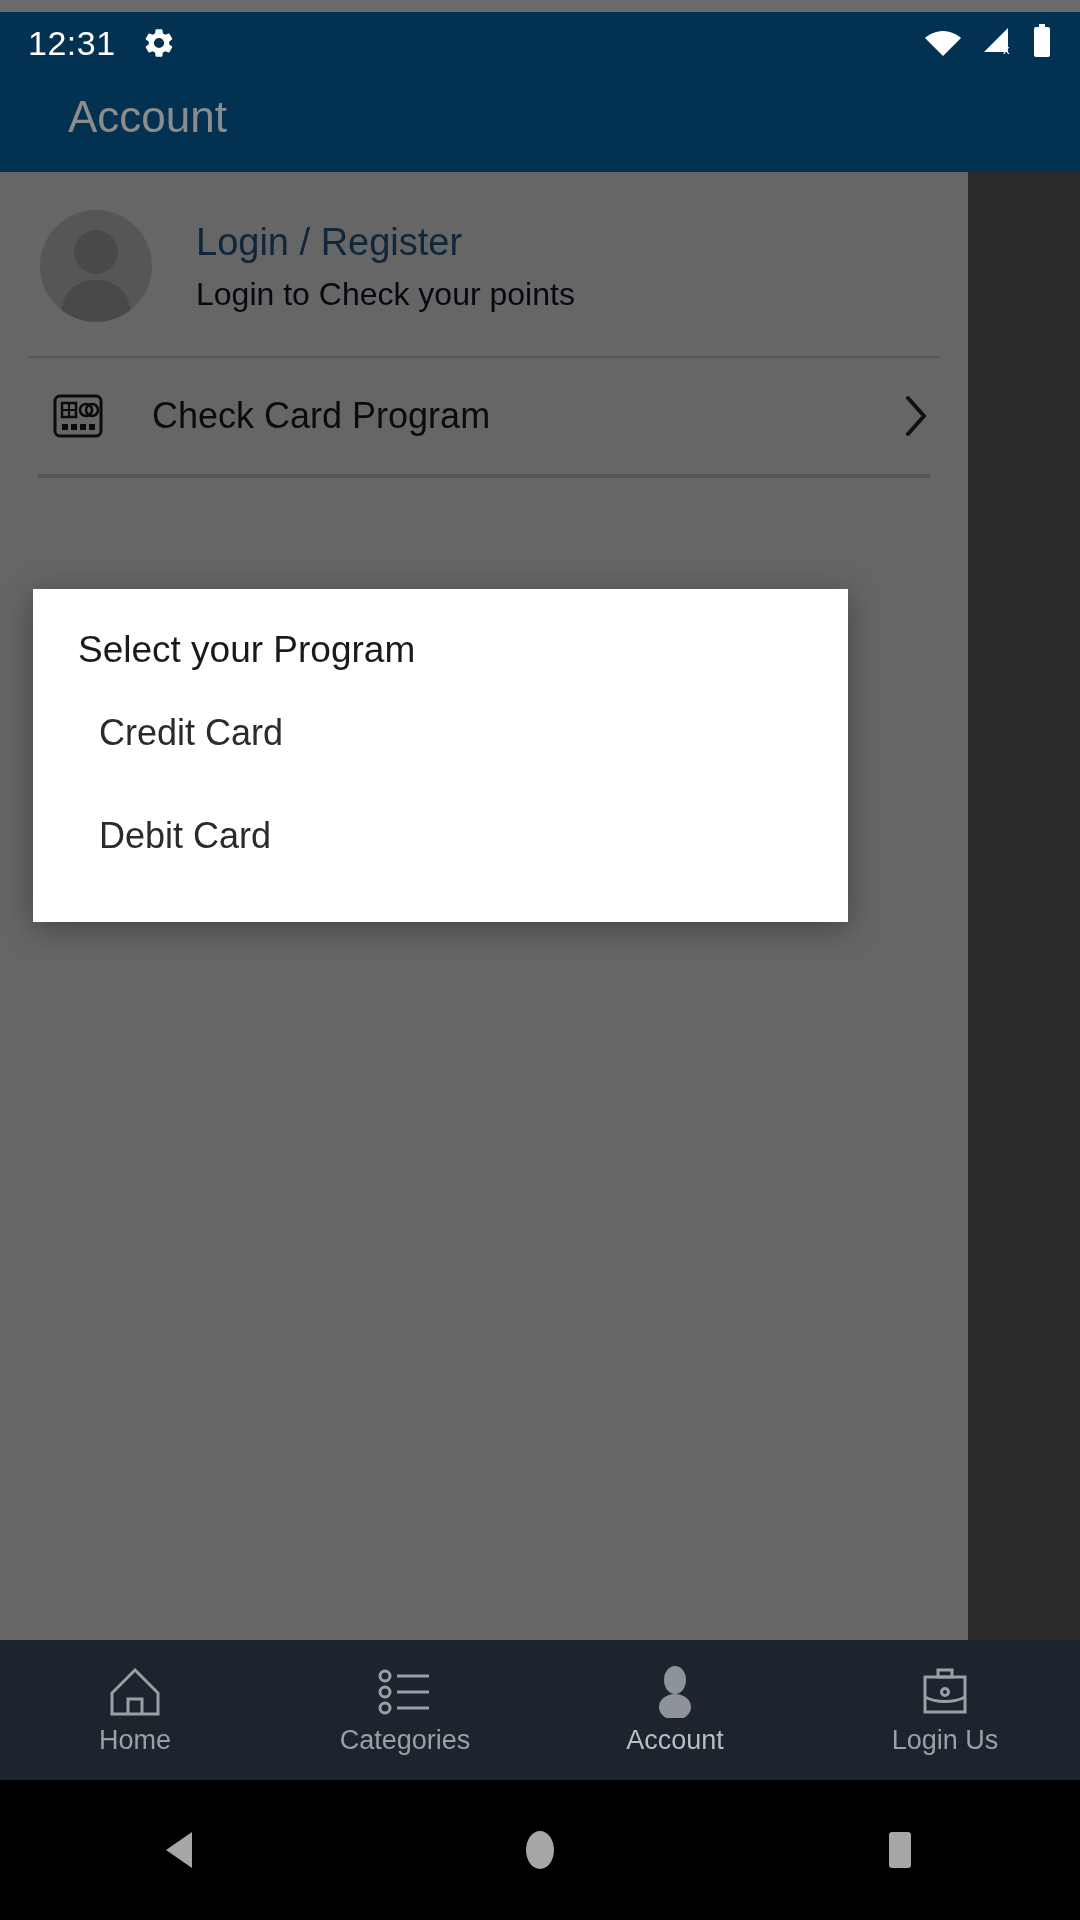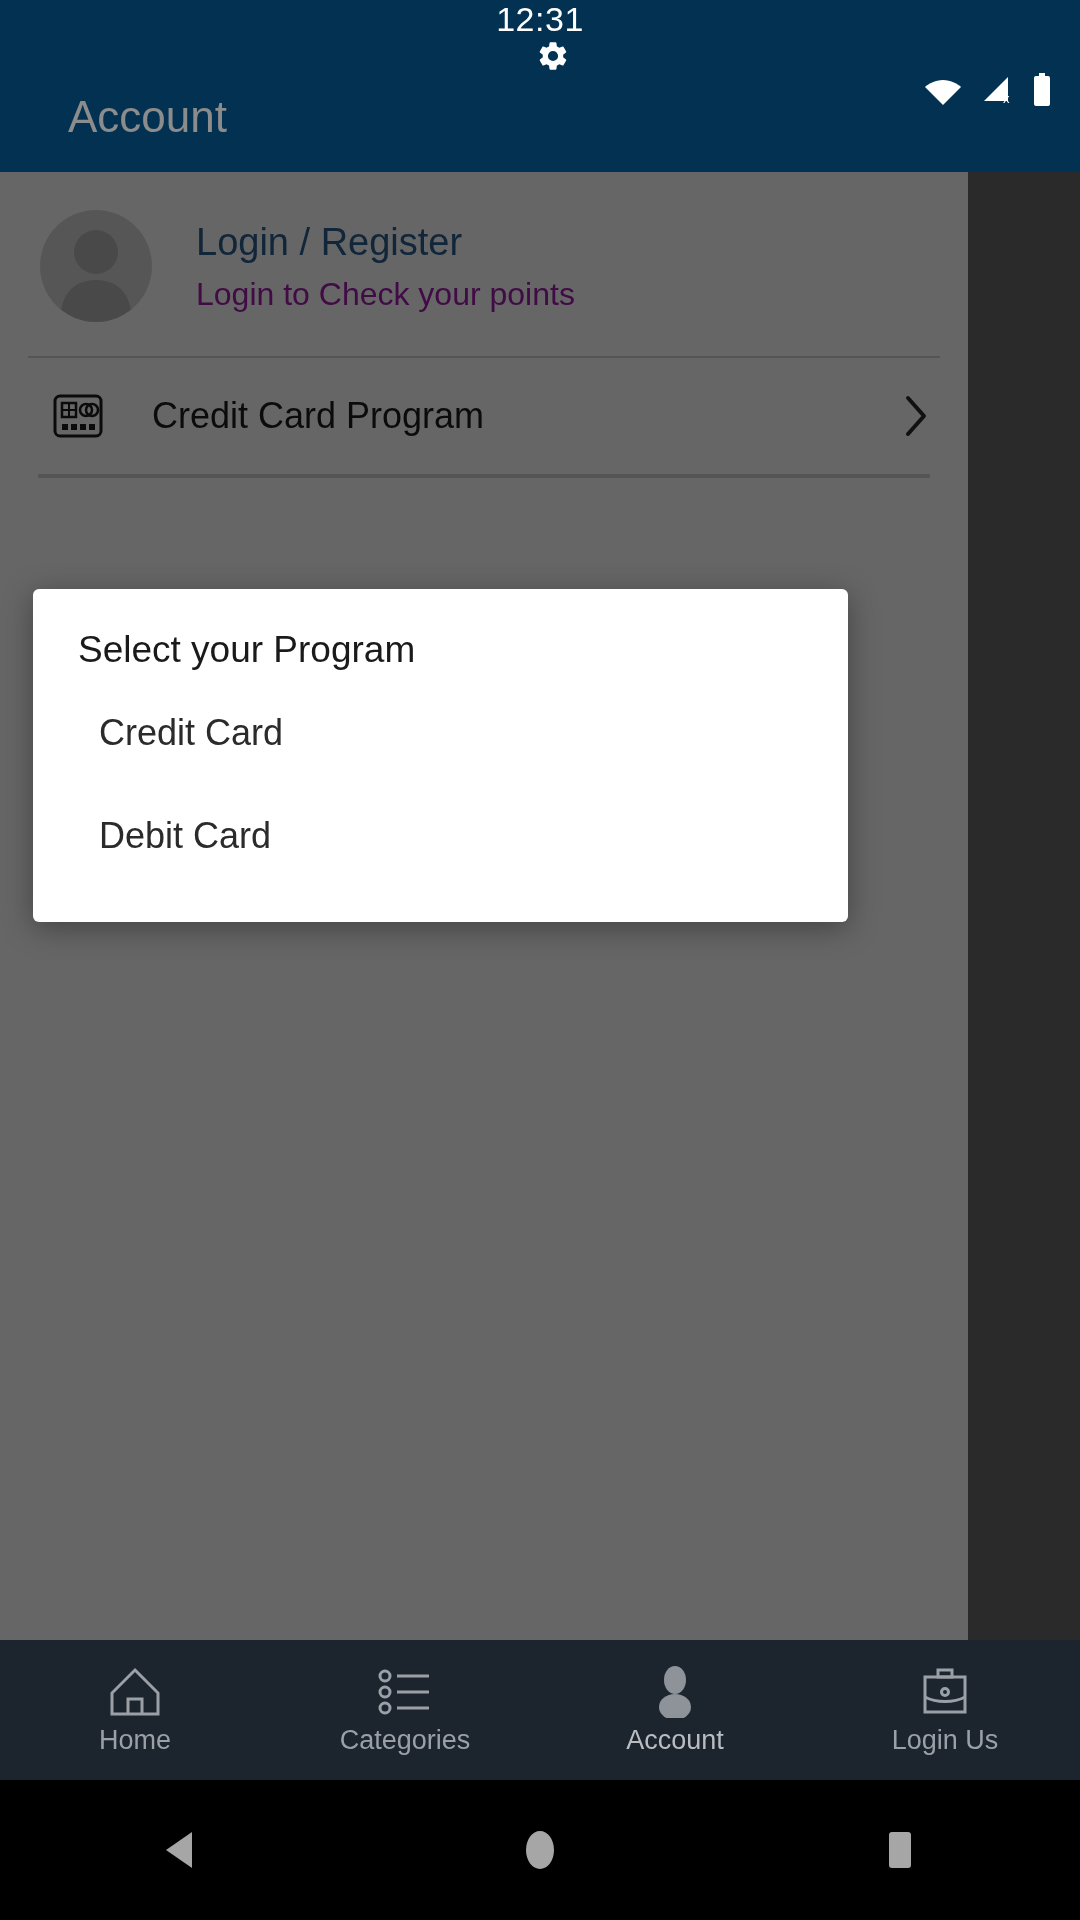--- a/index.html
+++ b/index.html
@@ -11,27 +11,26 @@
   }
   #phone {
     position:relative;
     width:1080px; height:1920px;
     background:#6a6a6a;
     overflow:hidden;
   }
 
   
   .statusbar {
-    position:absolute; top:0; left:0;
+    position:absolute; top:12px; left:0;
     width:1080px; height:62px;
     background:#033152;
     display:flex; align-items:center;
     padding:0 28px;
     z-index:5;
-    flex-direction:column;
   }
   .sb-time {
     color:#ffffff; font-size:34px; font-weight:400;
     letter-spacing:0.5px;
   }
   .sb-gear { margin-left:26px; display:flex; align-items:center; }
   .sb-right { margin-left:auto; display:flex; align-items:center; gap:18px; }
 
   
   .appbar {
@@ -68,21 +67,21 @@
     width:112px; height:112px; border-radius:50%;
     background:#d8d8d8;
     display:flex; align-items:flex-end; justify-content:center;
     overflow:hidden; flex:none;
   }
   .profile-text { margin-left:44px; }
   .profile-title {
     color:#2d5f92; font-size:38px; line-height:1.25;
   }
   .profile-sub {
-    color:#a21caf; font-size:32px; margin-top:10px;
+    color:#0f172a; font-size:32px; margin-top:10px;
   }
   .divider {
     height:2px; background:#d5d5d5; margin:0 28px;
   }
   .divider-inset {
     height:2px; background:#d5d5d5; margin:0 38px 0 38px;
   }
 
   .row {
     display:flex; align-items:center;
@@ -97,21 +96,21 @@
     flex:1;
   }
   .row-chevron { flex:none; display:flex; align-items:center; }
 
   
   .dialog {
     position:absolute;
     left:33px; top:589px;
     width:815px; height:333px;
     background:#ffffff;
-    border-radius:6px;
+    border-radius:0;
     box-shadow:0 6px 30px rgba(0,0,0,0.35);
     z-index:10;
   }
   .dialog-title {
     position:absolute; left:45px; top:40px;
     font-size:37px; color:#1a1a1a;
   }
   .dialog-option {
     position:absolute; left:66px;
     font-size:36px; color:#2b2b2b;
@@ -180,21 +179,21 @@
           <line x1="9" y1="16" x2="23" y2="16" stroke="#1d1d1d" stroke-width="2"></line>
           <line x1="16" y1="9" x2="16" y2="23" stroke="#1d1d1d" stroke-width="2"></line>
           <circle cx="33" cy="16" r="6" fill="none" stroke="#1d1d1d" stroke-width="2.5"></circle>
           <circle cx="39" cy="16" r="6" fill="none" stroke="#1d1d1d" stroke-width="2.5"></circle>
           <rect x="9" y="30" width="6" height="6" fill="#1d1d1d"></rect>
           <rect x="18" y="30" width="6" height="6" fill="#1d1d1d"></rect>
           <rect x="27" y="30" width="6" height="6" fill="#1d1d1d"></rect>
           <rect x="36" y="30" width="6" height="6" fill="#1d1d1d"></rect>
         </svg>
       </span>
-      <span class="row-label">Credit Card Program</span>
+      <span class="row-label">Check Card Program</span>
       <span class="row-chevron">
         <svg width="28" height="46" viewBox="0 0 28 46">
           <polyline points="6,5 22,23 6,41" fill="none" stroke="#2b2b2b" stroke-width="4" stroke-linecap="round" stroke-linejoin="round"></polyline>
         </svg>
       </span>
     </div>
 
     <div class="divider-inset"></div>
 
 

